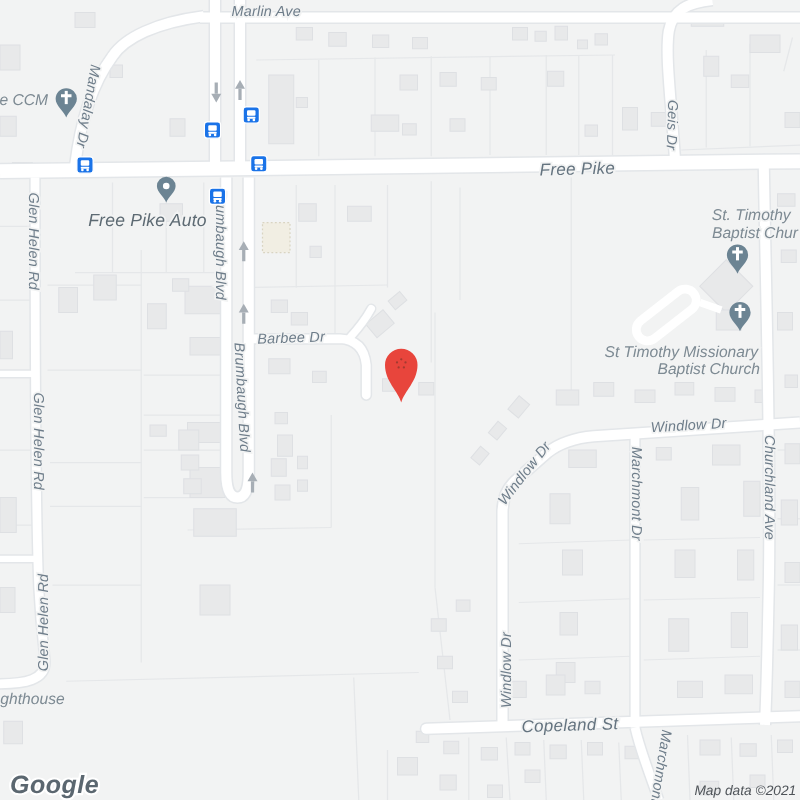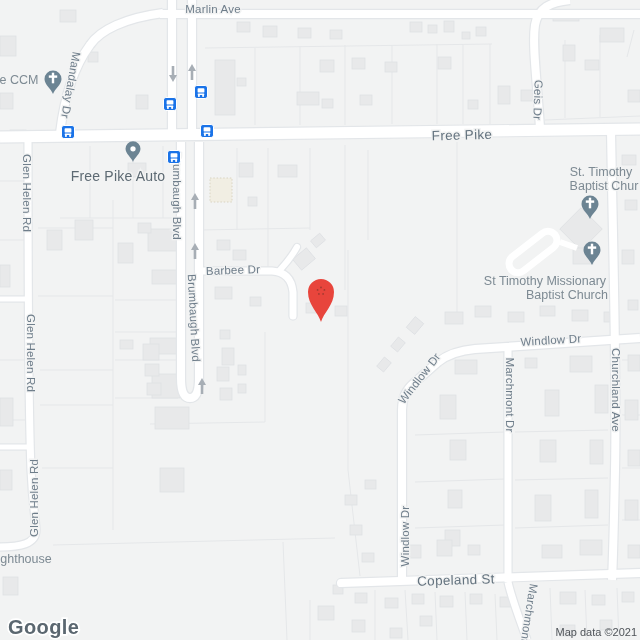--- a/index.html
+++ b/index.html
@@ -1,16 +1,16 @@
 <!DOCTYPE html>
 <html><head>
 <meta charset="utf-8">
 <style>
   html,body{margin:0;padding:0;width:640px;height:640px;overflow:hidden;background:#f2f3f3;}
-  #stage{position:relative;width:628px;height:640px;font-family:"Liberation Sans",sans-serif;}
+  #stage{position:relative;width:628px;height:640px;font-family:"Liberation Sans",sans-serif;font-style:italic;}
   svg text{font-family:"Liberation Sans","DejaVu Sans",sans-serif;}
   .lbl-road{font-size:11.5px;fill:#6e7d8a;stroke:#f2f3f3;stroke-width:2.6px;paint-order:stroke;letter-spacing:.2px;}
   .lbl-road-lg{font-size:13.5px;fill:#64737f;stroke:#f2f3f3;stroke-width:2.8px;paint-order:stroke;letter-spacing:.3px;}
   .lbl-poi{font-size:12.5px;fill:#7d8a93;stroke:#f2f3f3;stroke-width:2.6px;paint-order:stroke;}
   .lbl-poi-dark{font-size:14px;fill:#5d6a73;stroke:#f2f3f3;stroke-width:2.8px;paint-order:stroke;letter-spacing:.2px;}
   .logo-text{font-size:20px;font-weight:bold;fill:#5b6770;stroke:#ffffff;stroke-width:3.4px;paint-order:stroke;letter-spacing:.4px;}
   .attr-text{font-size:11px;fill:#4f5459;}
 </style>
 </head>
 <body>

